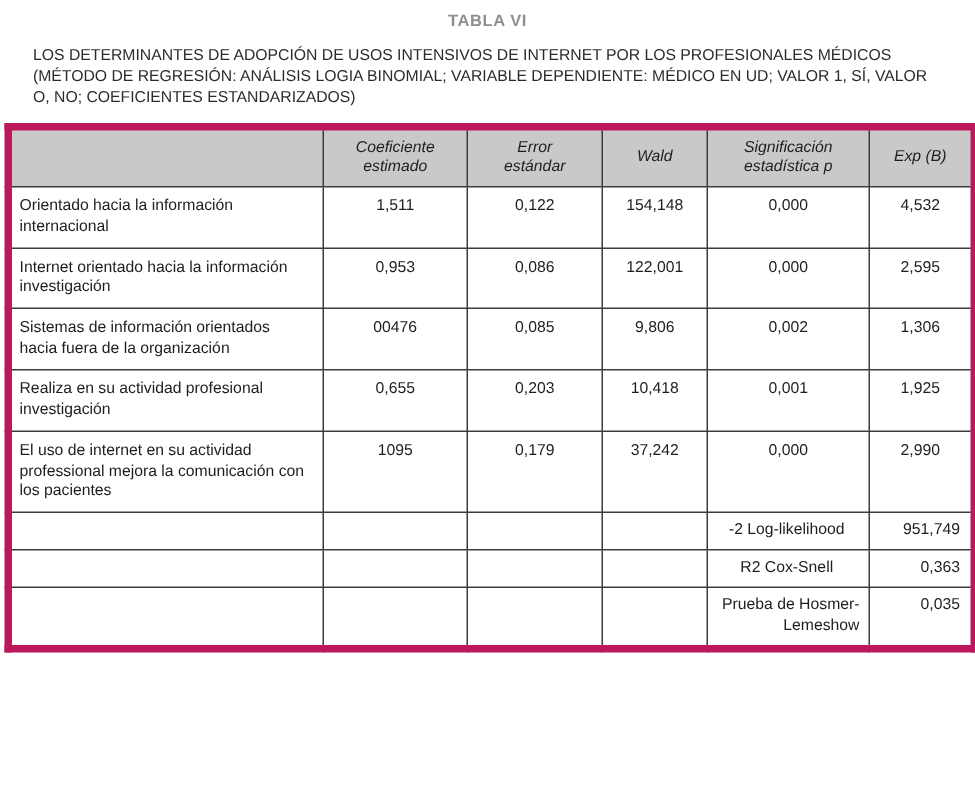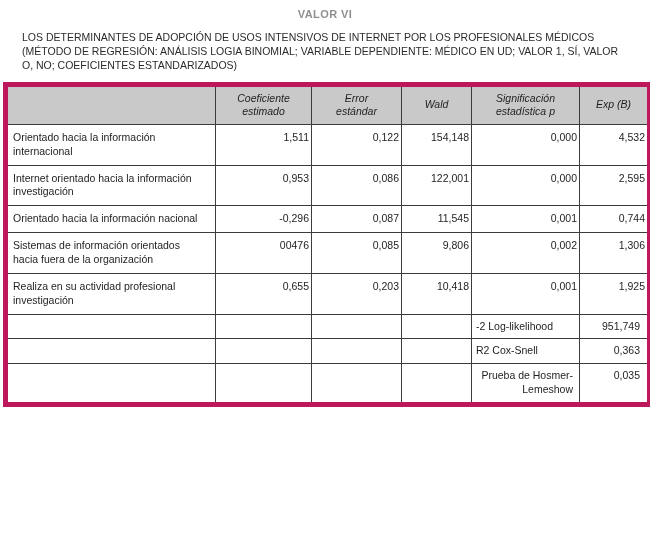--- a/index.html
+++ b/index.html
@@ -59,48 +59,48 @@
     padding: 5px 12px;
     line-height: 1.3;
   }
   td.label {
     text-align: left;
     padding: 6px 8px 6px 5px;
     line-height: 1.32;
     margin-left: 24px;
   }
   td.num {
-    text-align: right;
+    text-align: center;
     padding: 6px 2px;
   }
   td.empty {
     padding: 6px 2px;
   }
   td.flabel {
-    text-align: left;
+    text-align: center;
     padding: 5px 6px 5px 4px;
     line-height: 1.32;
   }
   td.flabel.center {
     text-align: right;
   }
   td.fval {
     text-align: right;
     padding: 5px 7px 5px 2px;
     margin-top: 32px;
   }
   tr.single td {
     height: 24px;
   }
 </style>
 </head>
 <body>
 
 <div class="page">
-  <div class="table-label">VALOR VI</div>
+  <div class="table-label">TABLA VI</div>
   <div class="table-title">LOS DETERMINANTES DE ADOPCIÓN DE USOS INTENSIVOS DE INTERNET POR LOS PROFESIONALES MÉDICOS (MÉTODO DE REGRESIÓN: ANÁLISIS LOGIA BINOMIAL; VARIABLE DEPENDIENTE: MÉDICO EN UD; VALOR 1, SÍ, VALOR O, NO; COEFICIENTES ESTANDARIZADOS)</div>
 
   <table class="results">
     <colgroup>
       <col style="width:210px">
       <col style="width:96px">
       <col style="width:90px">
       <col style="width:70px">
       <col style="width:108px">
       <col style="width:70px">
@@ -126,42 +126,42 @@
         </tr>
         <tr>
           <td class="label">Internet orientado hacia la información investigación</td>
           <td class="num">0,953</td>
           <td class="num">0,086</td>
           <td class="num">122,001</td>
           <td class="num">0,000</td>
           <td class="num">2,595</td>
         </tr>
         <tr>
-          <td class="label">Orientado hacia la información nacional</td>
-          <td class="num">-0,296</td>
-          <td class="num">0,087</td>
-          <td class="num">11,545</td>
-          <td class="num">0,001</td>
-          <td class="num">0,744</td>
-        </tr>
-        <tr>
           <td class="label">Sistemas de información orientados hacia fuera de la organización</td>
           <td class="num">00476</td>
           <td class="num">0,085</td>
           <td class="num">9,806</td>
           <td class="num">0,002</td>
           <td class="num">1,306</td>
         </tr>
         <tr>
           <td class="label">Realiza en su actividad profesional investigación</td>
           <td class="num">0,655</td>
           <td class="num">0,203</td>
           <td class="num">10,418</td>
           <td class="num">0,001</td>
           <td class="num">1,925</td>
+        </tr>
+        <tr>
+          <td class="label">El uso de internet en su actividad professional mejora la comunicación con los pacientes</td>
+          <td class="num">1095</td>
+          <td class="num">0,179</td>
+          <td class="num">37,242</td>
+          <td class="num">0,000</td>
+          <td class="num">2,990</td>
         </tr>
         <tr class="single">
           <td class="empty"></td>
           <td class="empty"></td>
           <td class="empty"></td>
           <td class="empty"></td>
           <td class="flabel">-2 Log-likelihood</td>
           <td class="fval">951,749</td>
         </tr>
         <tr class="single">

